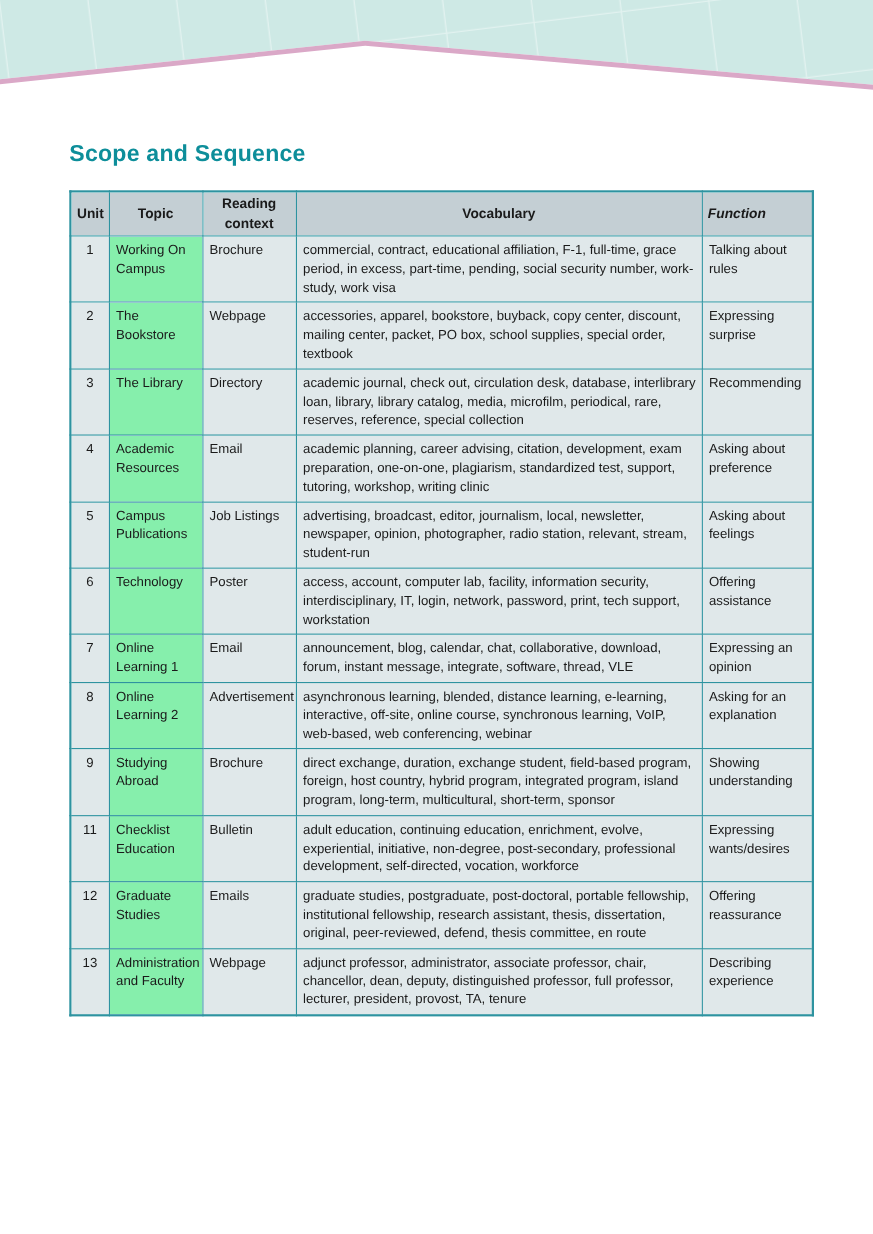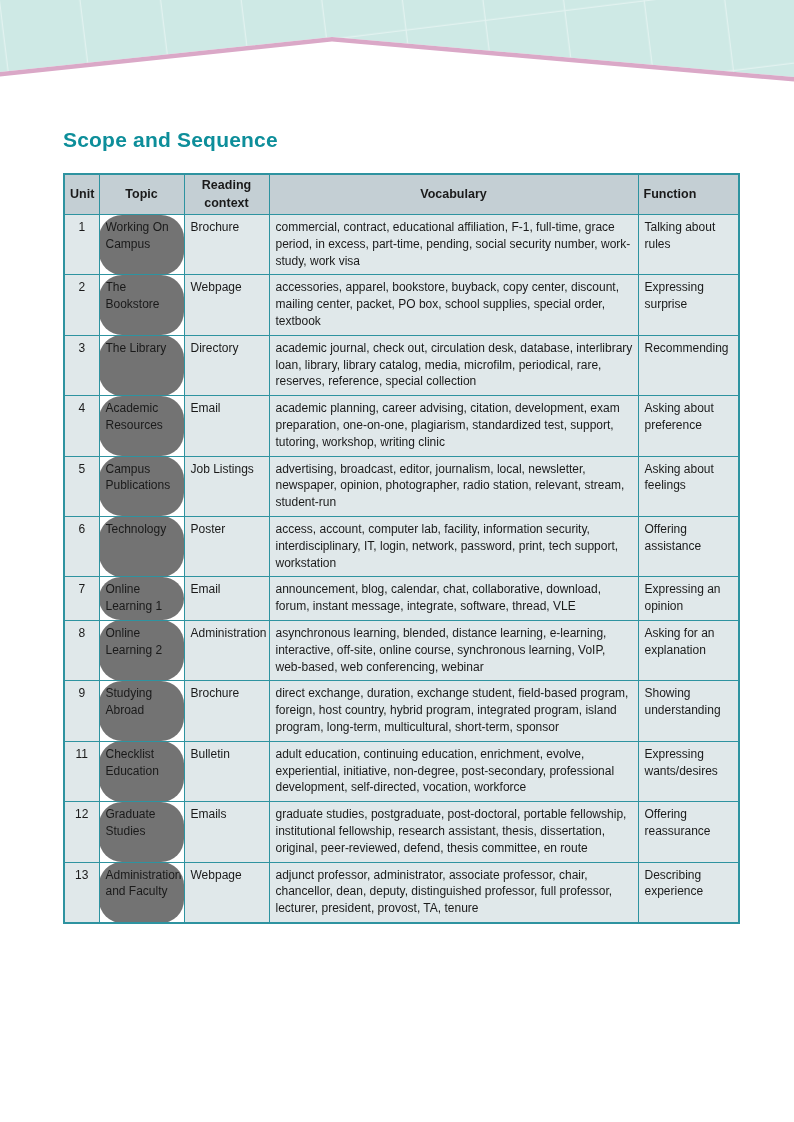--- a/index.html
+++ b/index.html
@@ -50,28 +50,28 @@
   }
   table.scope th {
     background: #c4cfd4;
     font-weight: bold;
     font-size: 12.5px;
     text-align: center;
     vertical-align: middle;
     height: 35px;
     padding: 2px 5px;
   }
-  table.scope th.h-function { text-align: left; }
+  table.scope th.h-function { text-align: left; font-style: italic; }
   table.scope td {
     vertical-align: top;
     padding: 4px 5px 5px 6px;
     background: #e0e8ea;
   }
   table.scope td.cell-unit  { text-align: center; padding-left: 2px; padding-right: 2px; }
-  table.scope td.cell-topic { background: #737373; border-radius: 23px; }
+  table.scope td.cell-topic { background: #86efac; }
 </style>
 </head>
 <body>
 
 <div class="page">
 
   <div class="banner">
     <svg width="794" height="85" viewBox="0 0 794 85" xmlns="http://www.w3.org/2000/svg">
       <defs>
         <pattern id="tilegrid" width="80" height="80" patternUnits="userSpaceOnUse" patternTransform="rotate(-7)">
@@ -159,21 +159,21 @@
     <td class="cell-unit">7</td>
     <td class="cell-topic">Online Learning 1</td>
     <td class="cell-context">Email</td>
     <td class="cell-vocab">announcement, blog, calendar, chat, collaborative, download, forum, instant message, integrate, software, thread, VLE</td>
     <td class="cell-function">Expressing an opinion</td>
   </tr>
 
   <tr>
     <td class="cell-unit">8</td>
     <td class="cell-topic">Online Learning 2</td>
-    <td class="cell-context">Administration</td>
+    <td class="cell-context">Advertisement</td>
     <td class="cell-vocab">asynchronous learning, blended, distance learning, e-learning, interactive, off-site, online course, synchronous learning, VoIP, web-based, web conferencing, webinar</td>
     <td class="cell-function">Asking for an explanation</td>
   </tr>
 
   <tr>
     <td class="cell-unit">9</td>
     <td class="cell-topic">Studying Abroad</td>
     <td class="cell-context">Brochure</td>
     <td class="cell-vocab">direct exchange, duration, exchange student, field-based program, foreign, host country, hybrid program, integrated program, island program, long-term, multicultural, short-term, sponsor</td>
     <td class="cell-function">Showing understanding</td>

